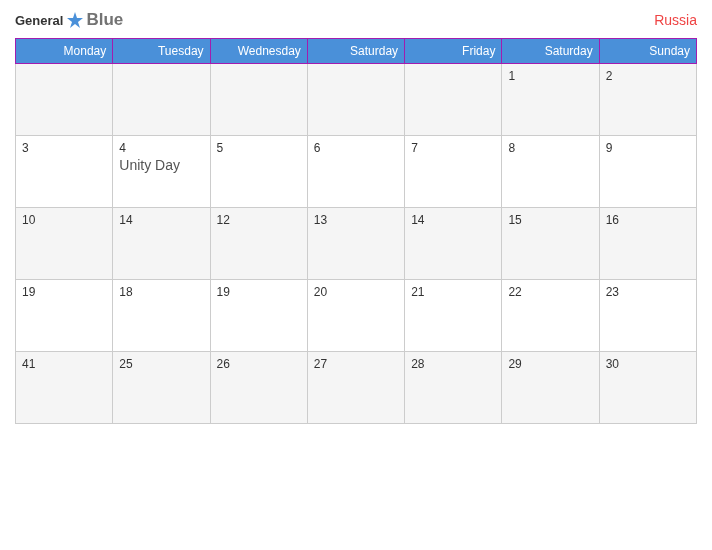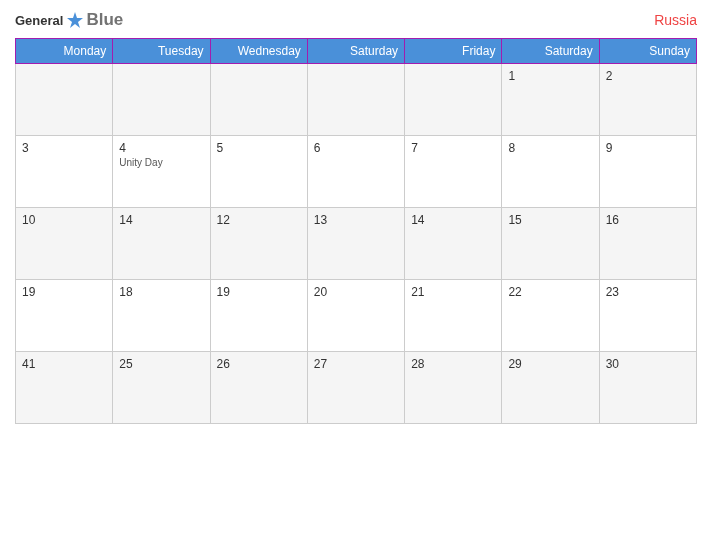--- a/index.html
+++ b/index.html
@@ -83,21 +83,21 @@
     }
     .calendar-table tbody tr:nth-child(odd) td {
       background: #f5f5f5;
     }
     .day-number {
       font-size: 12px;
       color: #333;
       display: block;
     }
     .event-label {
-      font-size: 10px;
+      font-size: 14px;
       color: #555;
       display: block;
       margin-top: 2px;
     }
     .top-border-row td {
       border-top: 2px solid #4a90d9;
     }
     
     .row-even td { background: #fff; }
     .row-odd td { background: #f5f5f5; }

